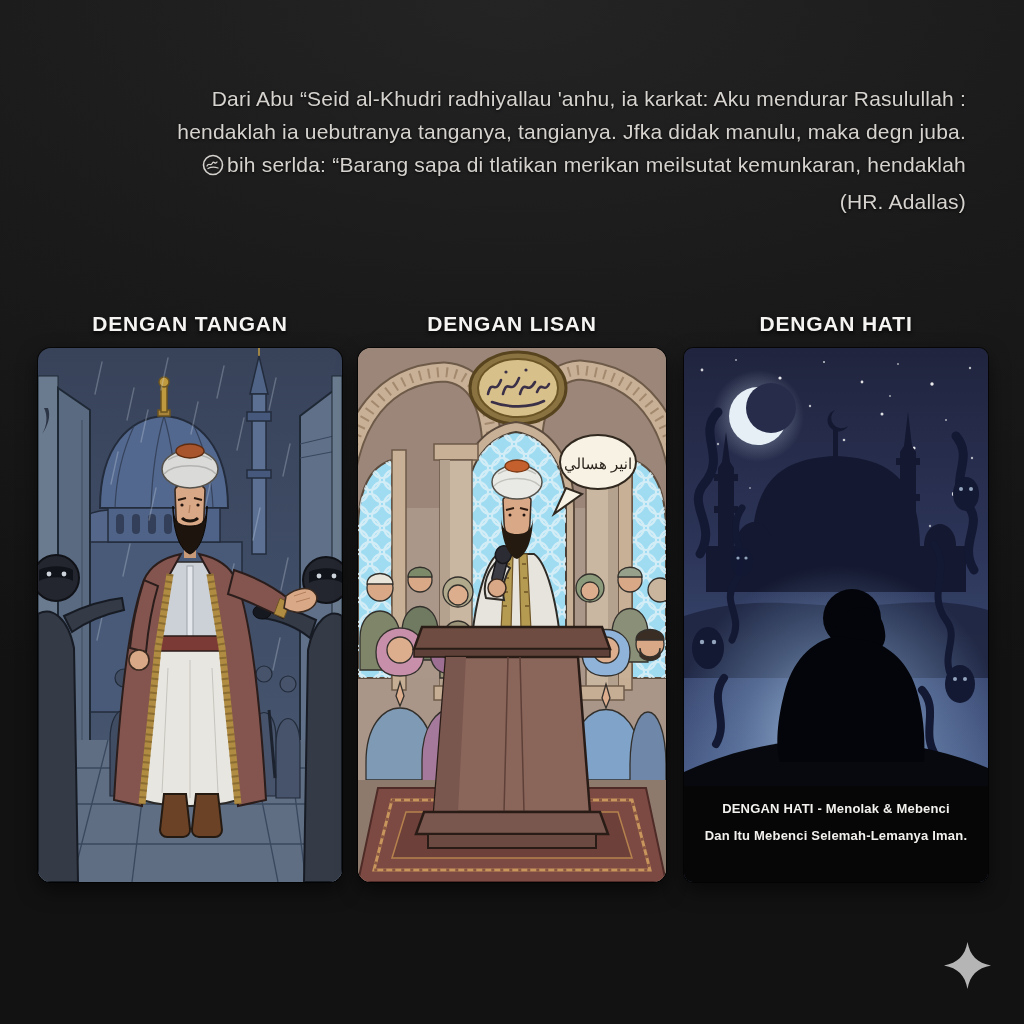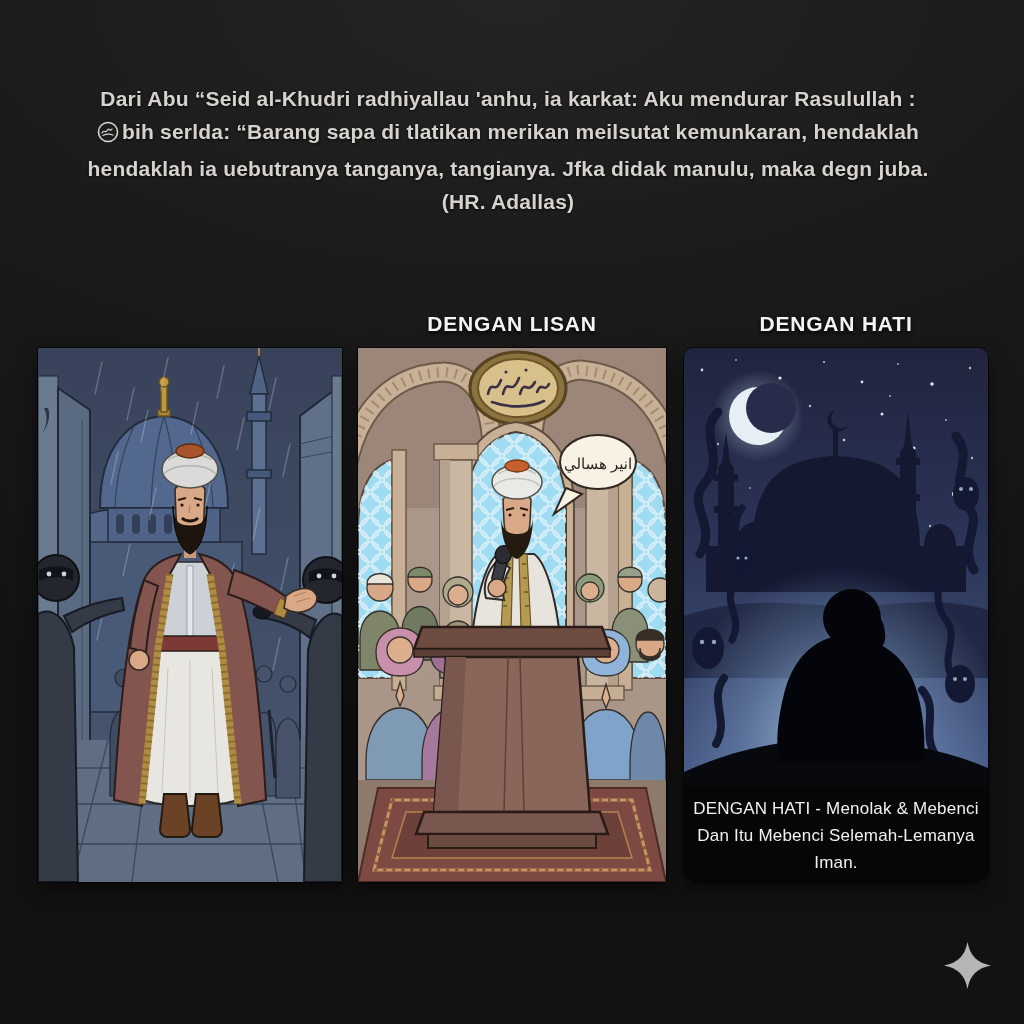--- a/index.html
+++ b/index.html
@@ -2,66 +2,67 @@
 <html><head>
 <meta charset="utf-8">
 <style>
   html,body{margin:0;padding:0;background:#000;}
   .canvas{
     position:relative;width:1024px;height:1024px;margin:0 auto;overflow:hidden;
     font-family:"Liberation Sans",sans-serif;
     background:radial-gradient(140% 70% at 50% 0%, #242424 0%, #1a1a1a 45%, #121212 100%);
   }
   .hadith{
-    position:absolute;top:82px;left:50px;right:58px;text-align:center;
-    color:#d6d3cf;font-size:21px;line-height:33px;font-weight:700;letter-spacing:.2px;
+    position:absolute;top:82px;left:50px;right:58px;text-align:right;
+    color:#d6d3cf;font-size:21px;line-height:33px;font-weight:400;letter-spacing:.2px;
     text-shadow:0 1px 3px rgba(0,0,0,.8);
   }
   .hadith p{margin:0;}
   .saw{display:inline-block;vertical-align:-4px;margin-right:3px;}
   .panel-header{
     position:absolute;top:312px;text-align:center;color:#f5f4f2;font-weight:700;
     font-size:21px;letter-spacing:.8px;text-shadow:0 2px 4px rgba(0,0,0,.9);
   }
   #h-tangan{left:38px;width:304px;}
   #h-lisan{left:358px;width:308px;}
   #h-hati{left:684px;width:304px;}
   .panel{
-    position:absolute;top:348px;border-radius:1px;overflow:hidden;
+    position:absolute;top:348px;border-radius:13px;overflow:hidden;
     box-shadow:0 0 0 1px rgba(0,0,0,.65), 0 8px 20px rgba(0,0,0,.55);
   }
   #p-tangan{left:38px;width:304px;height:534px;}
   #p-lisan{left:358px;width:308px;height:534px;}
   #p-hati{left:684px;width:304px;height:534px;border-radius:9px;}
   .panel svg{display:block;width:100%;height:100%;}
   .hati-caption{
     position:absolute;left:0;right:0;top:447px;text-align:center;color:#f2f1ee;
-    font-size:17px;line-height:27px;font-weight:400;letter-spacing:.2px;
+    font-size:13px;line-height:27px;font-weight:700;letter-spacing:.2px;
   }
   .sparkle{position:absolute;left:944px;top:942px;width:47px;height:47px;}
 </style>
 </head>
 <body>
 
 <div class="canvas">
 
   <div class="hadith">
     <p><span>Dari Abu “Seid al-Khudri radhiyallau 'anhu, ia karkat: Aku mendurar Rasulullah :</span></p>
+    <p><span>hendaklah ia uebutranya tanganya, tangianya. Jfka didak manulu, maka degn juba.</span></p>
     <p>
       <span class="saw">
         <svg width="22" height="22" viewBox="0 0 22 22">
           <circle cx="11" cy="11" r="9.5" fill="none" stroke="#d6d3cf" stroke-width="1.6"></circle>
           <path d="M5 12 C7 8 8.5 13 10.5 9 C12 6.5 13 11 15 8 M6 14.5 C9 13 13 13 16 14" fill="none" stroke="#d6d3cf" stroke-width="1.3" stroke-linecap="round"></path>
         </svg>
       </span><span>bih serlda: “Barang sapa di tlatikan merikan meilsutat kemunkaran, hendaklah</span>
     </p>
-    <p><span>hendaklah ia uebutranya tanganya, tangianya. Jfka didak manulu, maka degn juba.</span></p>
     <p><span>(HR. Adallas)</span></p>
   </div>
 
+  <div class="panel-header" id="h-tangan">DENGAN TANGAN</div>
   <div class="panel-header" id="h-lisan">DENGAN LISAN</div>
   <div class="panel-header" id="h-hati">DENGAN HATI</div>
 
   <div class="panel" id="p-tangan">
     <svg viewBox="0 0 304 534">
       <defs>
         <linearGradient id="lsky" x1="0" y1="0" x2="0" y2="1">
           <stop offset="0" stop-color="#38435a"></stop>
             <stop offset="0.6" stop-color="#42506a"></stop>
             <stop offset="1" stop-color="#4d5c75"></stop>

